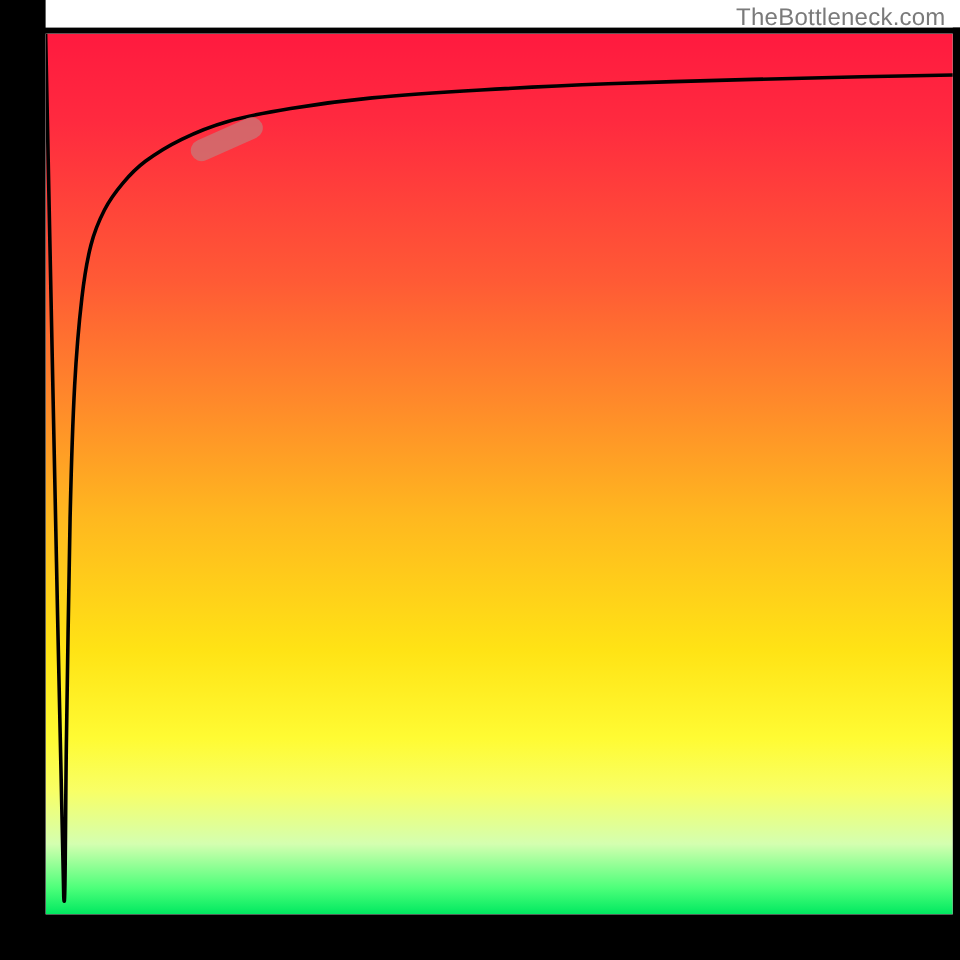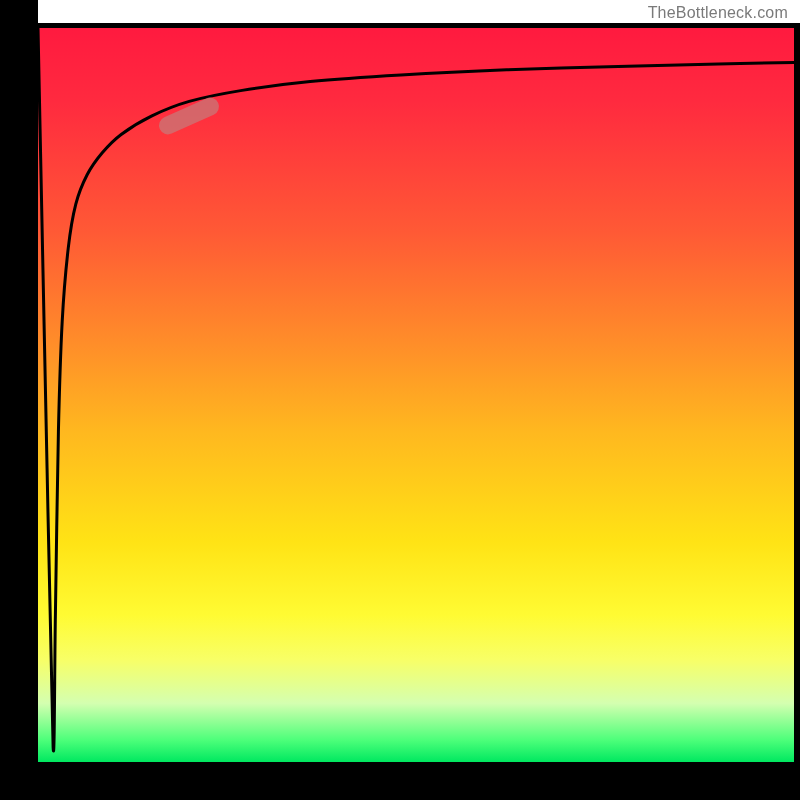--- a/index.html
+++ b/index.html
@@ -9,21 +9,21 @@
     overflow: hidden;
     position: relative;
     background: #fff;
     font-family: Arial, Helvetica, sans-serif;
   }
   .watermark {
     position: absolute;
     top: 4px;
     right: 12px;
     color: #7a7a7a;
-    font-size: 16px;
+    font-size: 20px;
     font-weight: 400;
     letter-spacing: 0.2px;
     z-index: 30;
   }
   .frame {
     position: absolute;
     left: 0;
     top: 0;
     width: 800px;
     height: 800px;

